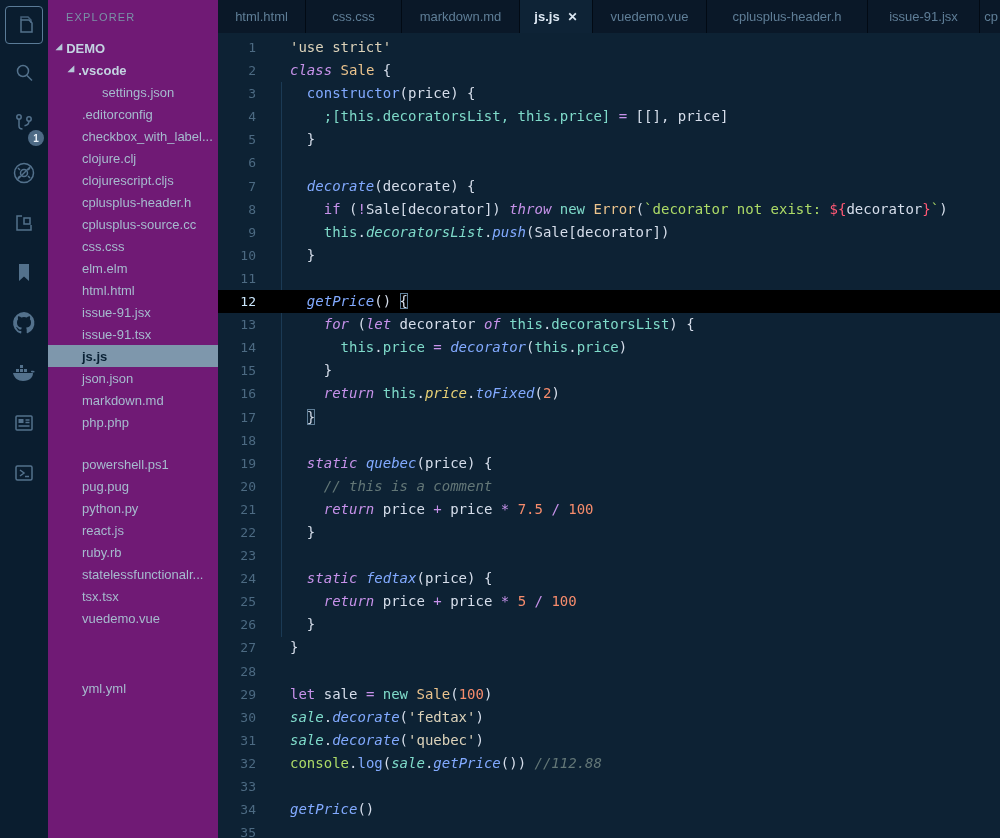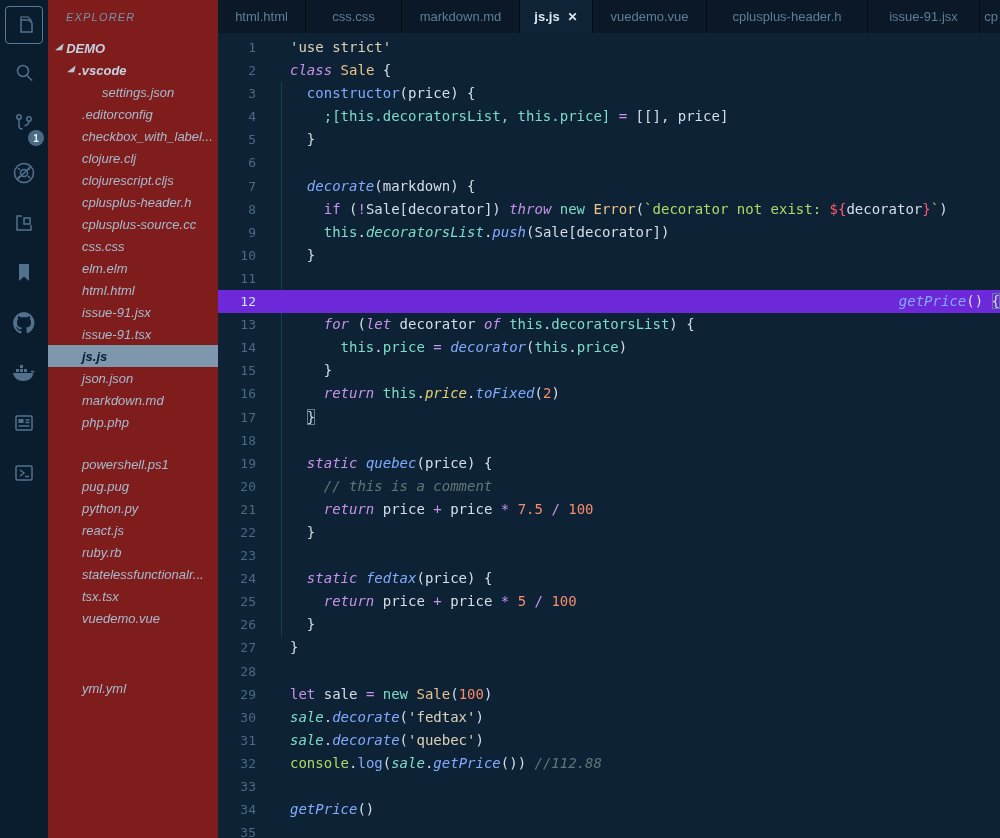--- a/index.html
+++ b/index.html
@@ -14,21 +14,21 @@
              align-items:center; justify-content:center; color:#53718c; cursor:pointer; }
   .ab-item.active .icon-box { border:1px solid #5a7b97; border-radius:4px;
              width:38px; height:38px; display:flex; align-items:center; justify-content:center; }
   .ab-item svg { stroke:#53718c; fill:none; stroke-width:1.5; }
   .badge { position:absolute; right:4px; bottom:4px; width:16px; height:16px;
            border-radius:50%; background:#4d6a85; color:#e8f1f8; font-size:10px;
            font-weight:bold; display:flex; align-items:center; justify-content:center; }
 
   
   .sidebar { position:absolute; left:48px; top:0; width:170px; height:838px;
-             background:#7f1d1d; z-index:2;font-style:italic; }
+             background:#701a75; z-index:2; }
   .sidebar-header { padding:11px 0 0 18px; font-size:11px; letter-spacing:1.2px;
              color:#7a93a7; }
   .file-list { margin-top:14px; }
   .fl-row { height:22px; display:flex; align-items:center; font-size:13px;
             color:#a6bbce; cursor:pointer; white-space:nowrap; overflow:hidden; }
   .fl-row.folder { color:#c3d3e1; font-weight:bold; }
   .fl-row.selected { background:#7e97ac; color:#0a2135; font-weight:bold; }
   .twistie { font-size:8px; color:#b6c8d8; margin-right:4px; line-height:1;
              transform:translateY(-1px); }
 
@@ -42,21 +42,21 @@
   .tab.active { background:#0e2336; color:#dde8f3; font-weight:bold; }
   .tab .close { font-size:12px; color:#dde8f3; }
 
   
   .editor { position:absolute; left:0; right:0; top:33px; bottom:0;
             background:#0d2234; overflow:hidden;
             font-family:"DejaVu Sans Mono", monospace; font-size:14px; }
   .code-pane { position:relative; padding-top:3px; }
   .indent-guide { position:absolute; left:63px; width:1px; background:#1b3a54; z-index:0; }
   .line { position:relative; display:flex; height:23.1px; line-height:23.1px; z-index:1; }
-  .line.current { background:#6d28d9;justify-content:space-between; }
+  .line.current { background:#000000; }
   .ln { flex:0 0 50px; text-align:right; padding-right:12px; color:#4c6a82;
         font-size:13px; user-select:none; }
   .line.current .ln { color:#cde9ff; }
   .code { white-space:pre; padding-left:22px; }
 
   .tok-d   { color:#d6deeb; }
   .tok-k   { color:#c792ea;margin-top:12px; }
   .tok-ki  { color:#c792ea; font-style:italic; }
   .tok-fn  { color:#82aaff; font-style:italic; }
   .tok-fnu { color:#82aaff; }
@@ -294,21 +294,21 @@
           <div class="line">
             <span class="ln">5</span>
             <span class="code"><span class="tok-d">  }</span></span>
           </div>
           <div class="line">
             <span class="ln">6</span>
             <span class="code"></span>
           </div>
           <div class="line">
             <span class="ln">7</span>
-            <span class="code"><span class="tok-d">  </span><span class="tok-fn">decorate</span><span class="tok-d">(markdown) {</span></span>
+            <span class="code"><span class="tok-d">  </span><span class="tok-fn">decorate</span><span class="tok-d">(decorate) {</span></span>
           </div>
           <div class="line">
             <span class="ln">8</span>
             <span class="code"><span class="tok-d">    </span><span class="tok-k">if</span><span class="tok-d"> (</span><span class="tok-op">!</span><span class="tok-d">Sale[decorator]) </span><span class="tok-ki">throw</span><span class="tok-d"> </span><span class="tok-t">new</span><span class="tok-d"> </span><span class="tok-cls">Error</span><span class="tok-d">(</span><span class="tok-tstr">`decorator not exist: </span><span class="tok-interp">${</span><span class="tok-d">decorator</span><span class="tok-interp">}</span><span class="tok-tstr">`</span><span class="tok-d">)</span></span>
           </div>
           <div class="line">
             <span class="ln">9</span>
             <span class="code"><span class="tok-d">    </span><span class="tok-t">this</span><span class="tok-d">.</span><span class="tok-ti">decoratorsList</span><span class="tok-d">.</span><span class="tok-fn">push</span><span class="tok-d">(Sale[decorator])</span></span>
           </div>
           <div class="line">

